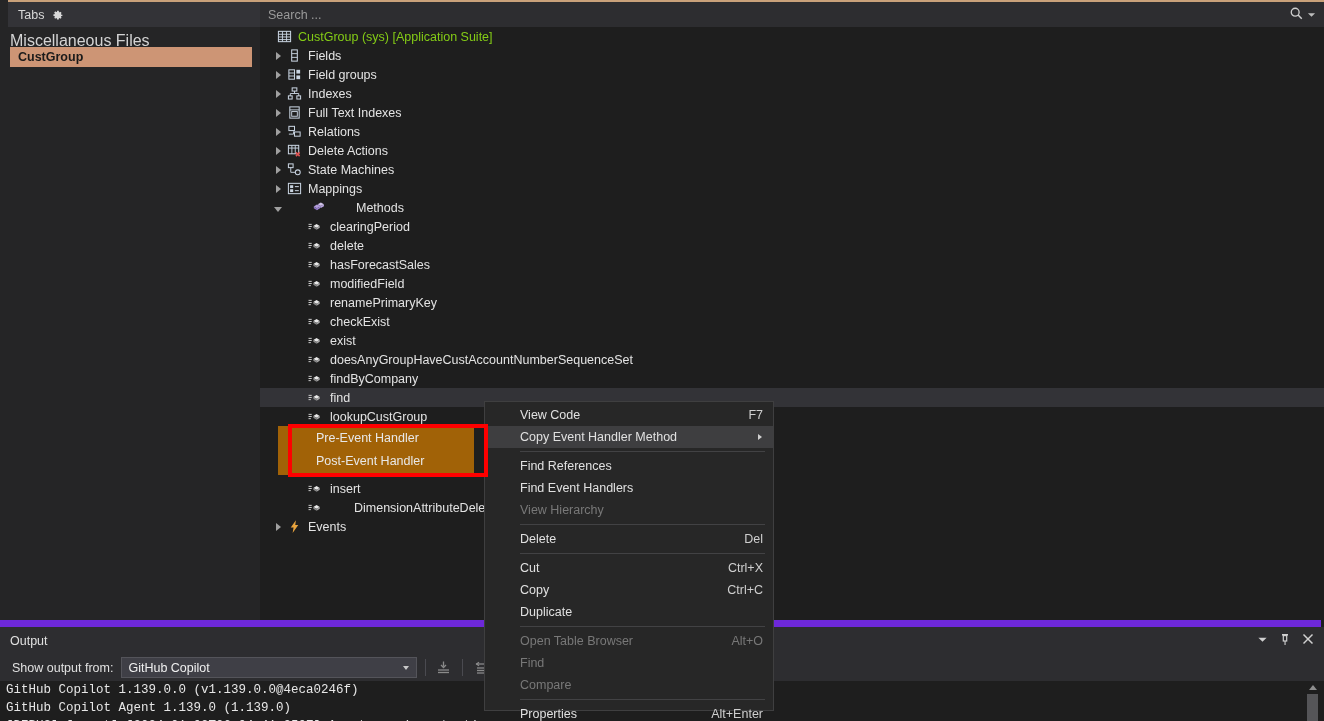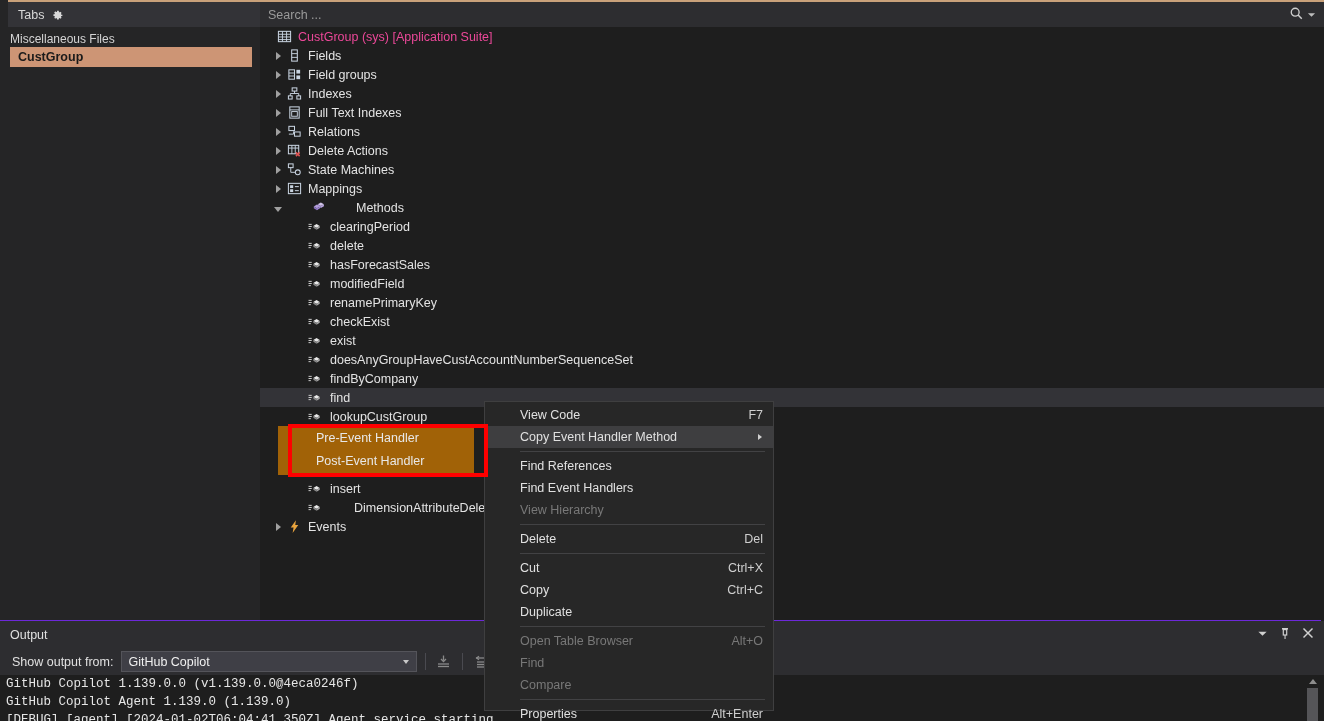--- a/index.html
+++ b/index.html
@@ -25,21 +25,21 @@
     position: absolute; left: 8px; top: 0; width: 252px; height: 27px;
     background: #333337;
     border-top: 2px solid #c9a17a;
     display: flex; align-items: center; padding-left: 10px; gap: 7px;
   }
   #tabs-header .ttl { font-size: 12.5px; color: #d8d8d8; }
   .gear-ico { display:inline-block; width: 13px; height: 13px; position: relative; top:1px; }
 
   #misc-files {
     position: absolute; left: 10px; top: 32px;
-    font-size: 12px; color: #d4d4d4;
+    font-size: 16px; color: #d4d4d4;
   }
   #custgroup-tab {
     position: absolute; left: 10px; top: 47px; width: 242px; height: 20px;
     background: #cd9575; color: #1a1a1a; font-weight: bold; font-size: 12.5px;
     display: flex; align-items: center; padding-left: 8px;
   }
 
   
   #search-bar {
     position: absolute; left: 260px; top: 0; width: 1064px; height: 27px;
@@ -74,21 +74,21 @@
     border-top: 4px solid transparent; border-bottom: 4px solid transparent;
   }
   .tw.expanded::before {
     content: ""; border-top: 5px solid #a0a0a0;
     border-left: 4px solid transparent; border-right: 4px solid transparent;
     position: relative; top: 2px;
   }
   .ico { width: 16px; height: 16px; margin-right: 6px; flex: 0 0 16px;
          display: inline-flex; align-items: center; justify-content: center; }
   .lbl { overflow: hidden; }
-  .root-lbl { color: #ec4899; }
+  .root-lbl { color: #84cc16; }
 
   
   #ctx-menu {
     position: absolute; left: 484px; top: 401px; width: 290px; height: 310px;
     background: #272727; border: 1px solid #3f3f40; z-index: 40;
     padding: 2px 0;
   }
   .mi {
     position: relative; height: 22px; display: flex; align-items: center;
     font-size: 12.5px; color: #e0e0e0; padding-left: 35px; padding-right: 10px;
@@ -114,21 +114,21 @@
     padding-left: 38px; font-size: 12.5px; color: #e8e8e8;
   }
   #redbox {
     position: absolute; left: 288px; top: 424px; width: 200px; height: 53px;
     border: 4px solid #ff0000; z-index: 60; pointer-events: none;
   }
 
   
   #output-panel {
     position: absolute; left: 0; top: 620px; width: 1321px; height: 101px;
-    background: #1e1e1e; border-top: 1px solid #6d28d9;
+    background: #1e1e1e; border-top: 7px solid #6d28d9;
   }
   #output-title-bar {
     position: absolute; left: 0; top: 0; width: 1324px; height: 27px;
     background: #2d2d30; display: flex; align-items: center;
   }
   #output-title { padding-left: 10px; font-size: 12.5px; color: #e0e0e0; }
   #output-win-btns { margin-left: auto; display: flex; align-items: center; gap: 11px; padding-right: 10px; }
   #output-toolbar {
     position: absolute; left: 0; top: 27px; width: 1324px; height: 27px;
     background: #2d2d30; display: flex; align-items: center; padding-left: 12px; gap: 8px;

